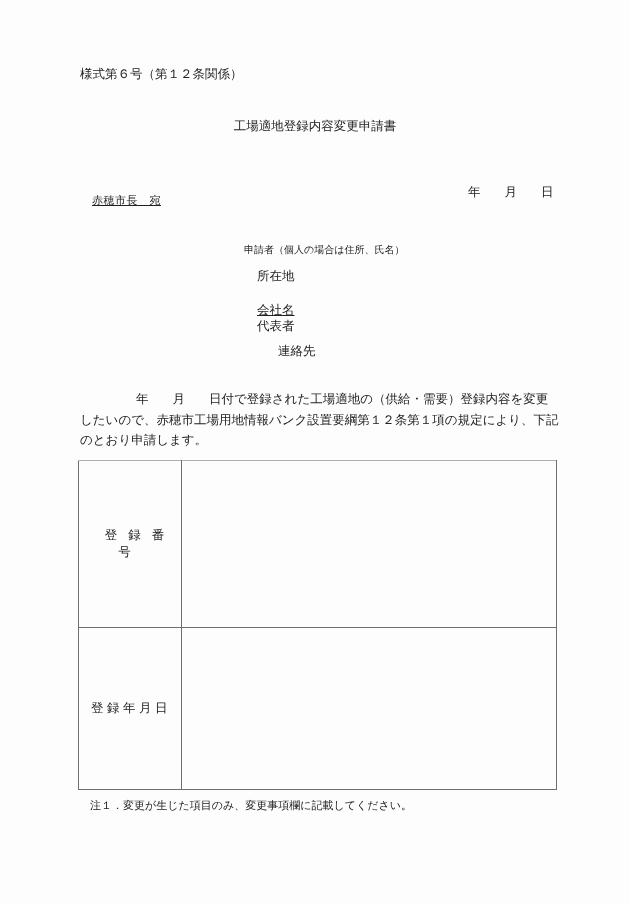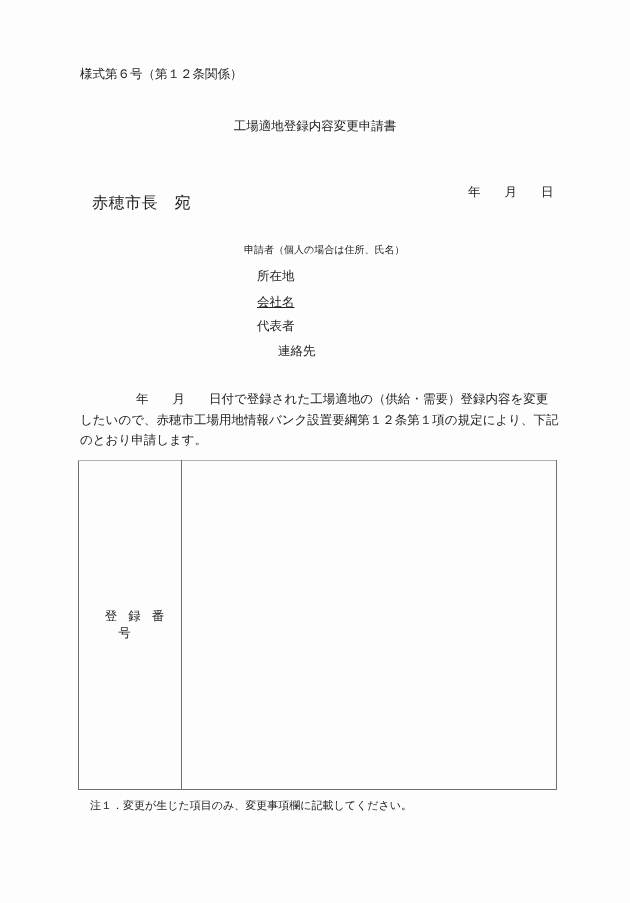--- a/index.html
+++ b/index.html
@@ -11,25 +11,25 @@
       position: relative;
       overflow: hidden;
       font-size: 12.5px;
     }
     .abs { position: absolute; white-space: nowrap; }
     #form-number { left: 80px; top: 66px; font-size: 12.5px; }
     #doc-title { left: 0; width: 630px; top: 118px; text-align: center; font-size: 12.5px; }
     #date-line { left: 468px; top: 184px; font-size: 12.5px; }
     #date-line span { display: inline-block; }
     #date-line .gap { width: 24px; }
-    #addressee { left: 92px; top: 193px; font-size: 16px; letter-spacing: 0.5px; }
+    #addressee { left: 92px; top: 193px; font-size: 11px; letter-spacing: 0.5px; text-decoration: underline; }
     #applicant-header { left: 244px; top: 243px; font-size: 10px; }
     .applicant-field { left: 257px; font-size: 12.5px; }
     #field-location { top: 268px; }
-    #field-company { top: 294px; text-decoration: underline; }
+    #field-company { top: 302px; text-decoration: underline; }
     #field-rep { top: 318px; }
     #field-contact { top: 343px; margin-left: 21px; }
     #body-text {
       left: 80px; top: 389px; width: 480px;
       white-space: normal; line-height: 20.5px; font-size: 12.5px;
     }
     #body-text .indent { display: inline-block; width: 56px; }
     #body-text .sp { display: inline-block; width: 24px; }
     #form-table {
       position: absolute; left: 78px; top: 460px;
@@ -73,16 +73,20 @@
 <div class="abs applicant-field" id="field-contact">連絡先</div>
 
 <div class="abs" id="body-text"><span class="indent"></span><span>年</span><span class="sp"></span><span>月</span><span class="sp"></span><span>日付で登録された工場適地の（供給・需要）登録内容を変更したいので、赤穂市工場用地情報バンク設置要綱第１２条第１項の規定により、下記のとおり申請します。</span></div>
 
 <table id="form-table">
   <tbody>
       <tr class="row-top" style="height:40px">
     <td class="label-cell"><span class="spaced-4">登録番号</span></td>
     <td></td>
   </tr>
+  <tr style="height:39px">
+    <td class="label-cell"><span class="spaced-5">登録年月日</span></td>
+    <td></td>
+  </tr>
 </tbody>
   </table>
 
 <div class="abs" id="note">注１．変更が生じた項目のみ、変更事項欄に記載してください。</div>
 
 </body></html>

